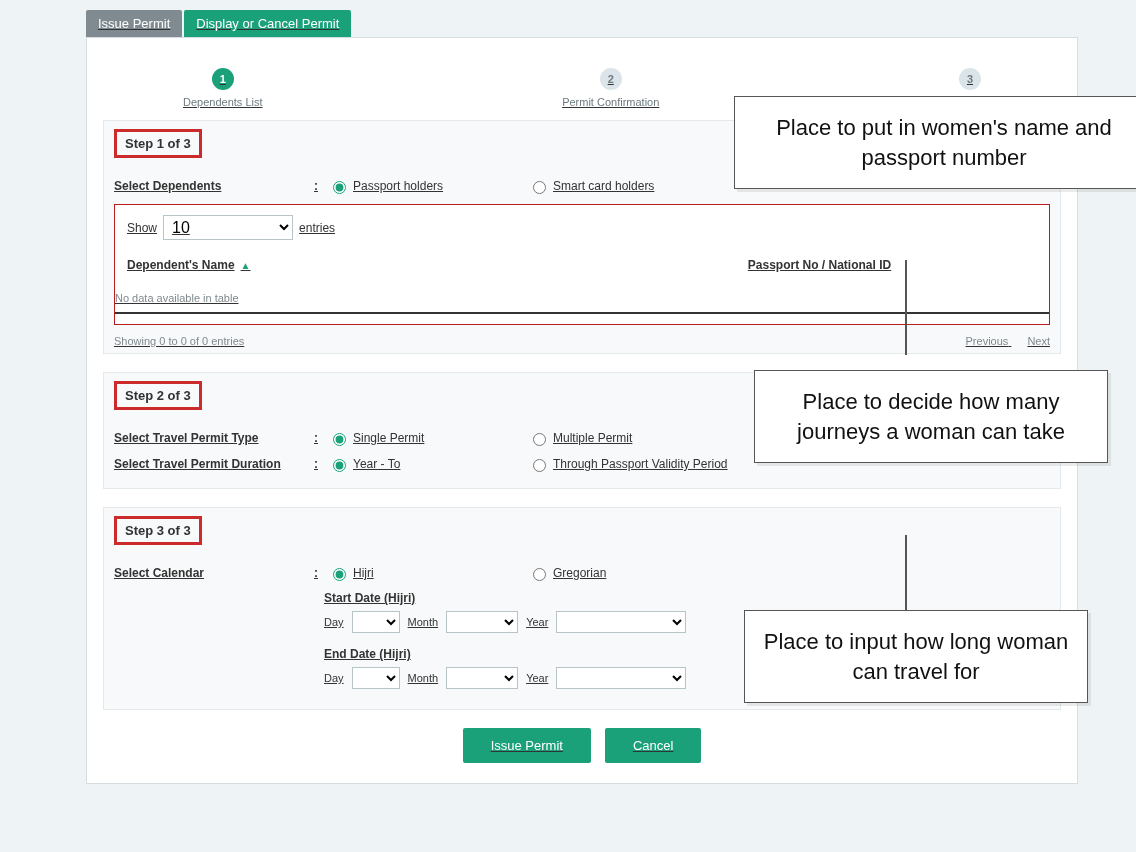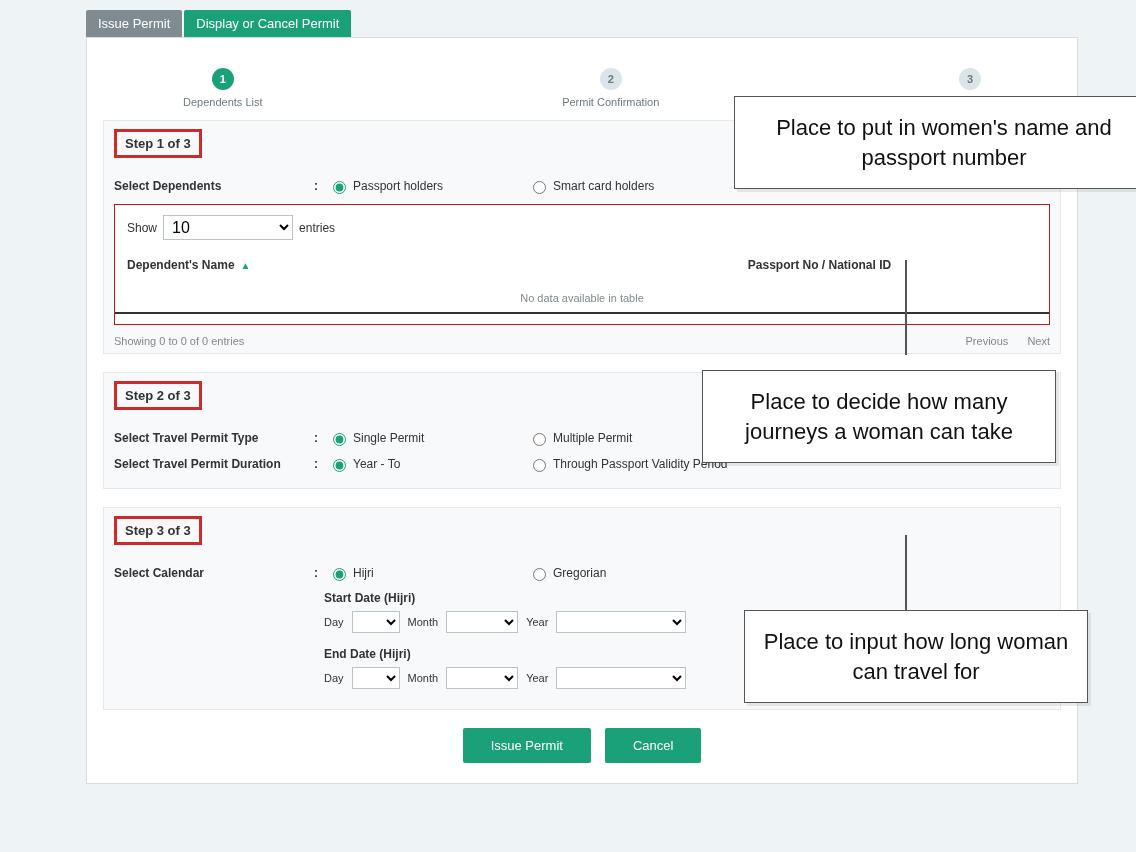--- a/index.html
+++ b/index.html
@@ -12,20 +12,21 @@
     width: 1136px;
     height: 852px;
     position: relative;
     overflow: hidden;
   }
   .app-wrap {
     position: absolute;
     left: 86px;
     top: 0;
     width: 992px;
+    text-decoration: underline;
   }
   
   .tabs {
     display: flex;
     margin-top: 10px;
   }
   .tab {
     padding: 6px 12px;
     color: #fff;
     font-size: 13px;
@@ -103,21 +104,21 @@
     font-size: 16px;
     padding: 2px 4px;
   }
   .thead {
     display:flex; margin-top: 18px; font-weight:bold; font-size:12px;text-align:center;
   }
   .th1 { flex: 1; display:flex; align-items:center; gap:6px;}
   .th2 { flex: 1; padding-left: 40px; }
   .sort-icon { color:#1aa179; font-size:10px; }
   .no-data {
-    text-align:center; color:#808a8f; font-size:11px;
+    text-align:left; color:#808a8f; font-size:11px;
     padding: 14px 0 8px 0;
     border-bottom: 2px solid #333;
     margin: 6px -12px 0 -12px;
   }
   .pager {
     display:flex; justify-content: space-between;
     font-size: 11px; color:#808a8f;
     margin-top: 10px;
   }
   .pager-right span { margin-left: 16px; cursor:pointer; }
@@ -303,16 +304,16 @@
       <button class="btn">Issue Permit</button>
       <button class="btn">Cancel</button>
     </div>
 
   </div>
 </div>
 
 <div class="callout" style="left:734px; top:96px; width:420px;">Place to put in women's name and passport number</div>
 <div class="callout-line" style="left:905px; top:260px; width:2px; height:95px;"></div>
 
-<div class="callout" style="left:702px; top:370px; width:354px;">Place to decide how many journeys a woman can take</div>
+<div class="callout" style="left:754px; top:370px; width:354px;">Place to decide how many journeys a woman can take</div>
 
 <div class="callout" style="left:744px; top:610px; width:344px;">Place to input how long woman can travel for</div>
 <div class="callout-line" style="left:905px; top:535px; width:2px; height:75px;"></div>
 
 </body></html>

